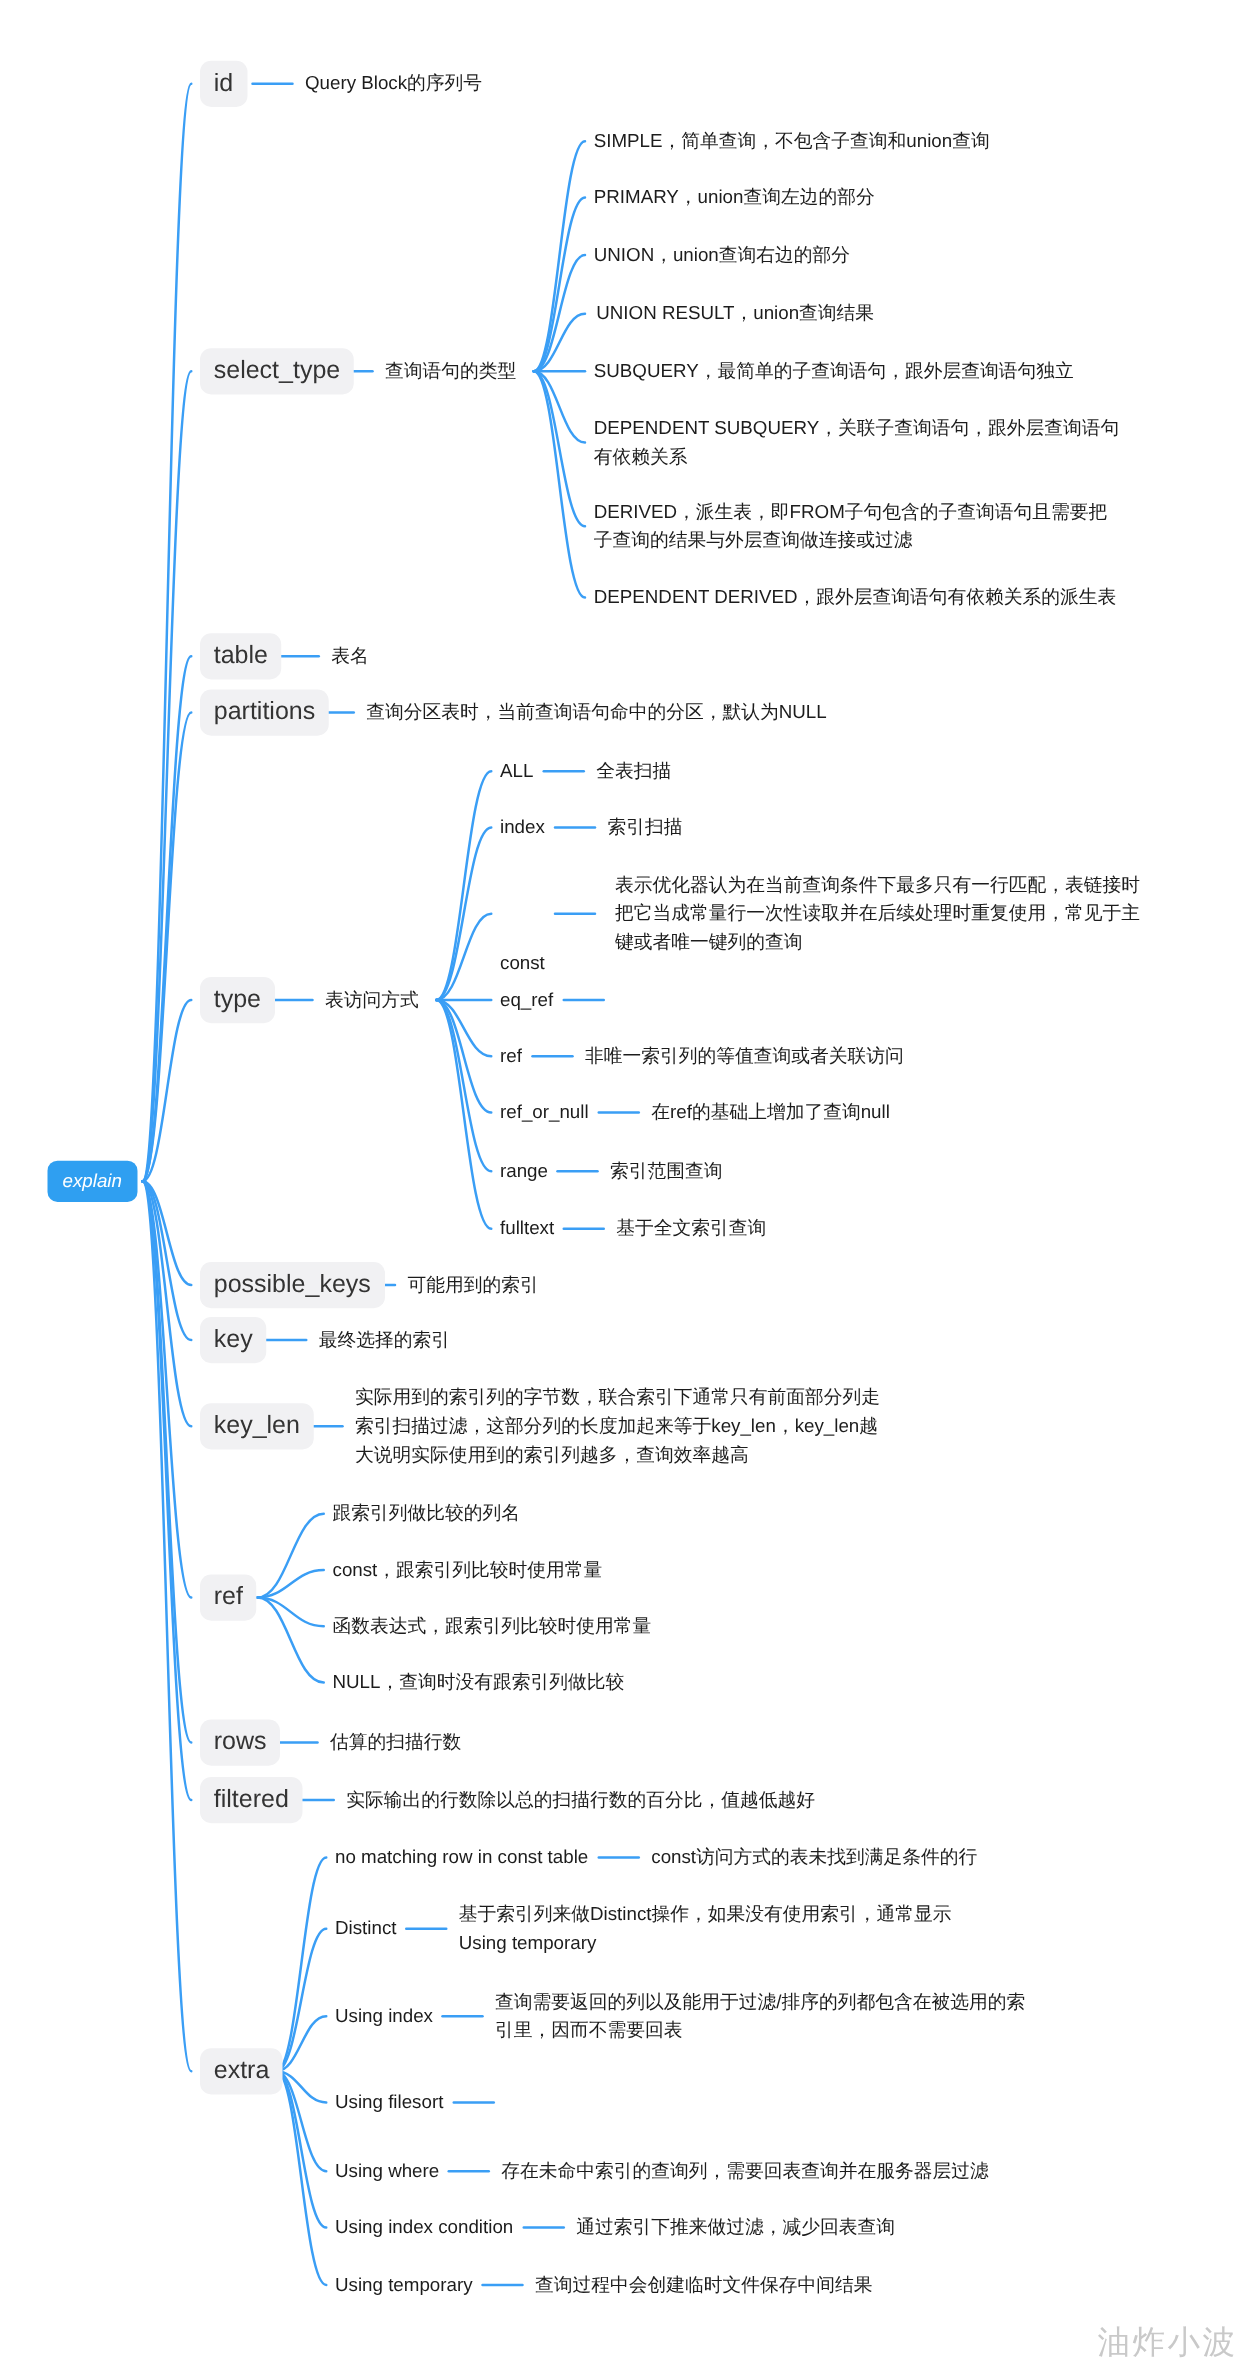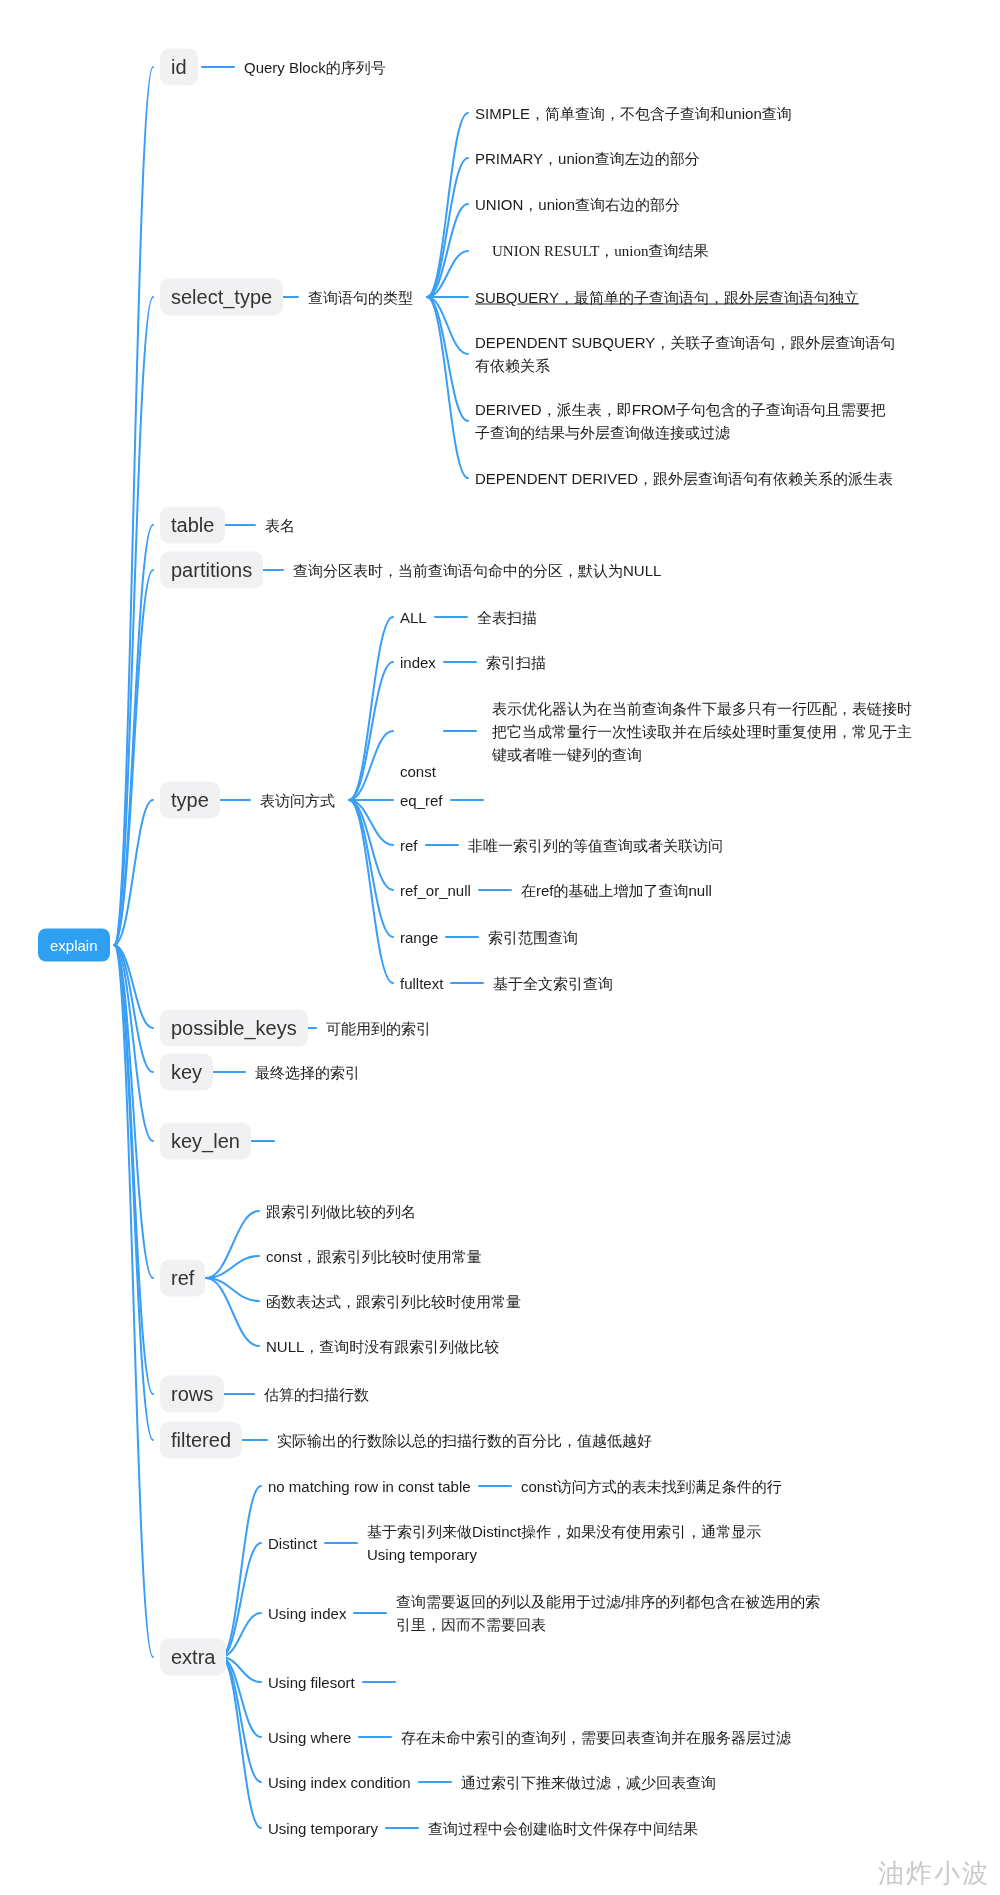--- a/index.html
+++ b/index.html
@@ -6,21 +6,21 @@
   body{
     width:1000px;height:1895px;position:relative;background:#ffffff;
     font-family:"Liberation Sans","DejaVu Sans",sans-serif;overflow:hidden;
   }
   #stage{position:absolute;inset:0;width:1000px;height:1895px}
   #edges{position:absolute;left:0;top:0;width:1000px;height:1895px;z-index:1}
   #edges path{fill:none;stroke:var(--accent,#3a9ef5);stroke-width:2;stroke-linecap:round}
   .root-box{
     position:absolute;transform:translateY(-50%);z-index:2;white-space:nowrap;
     background:var(--root-bg,#2f9ff1);color:var(--root-text,#fff);
-    font-size:15px;line-height:33px;padding:0 12px;border-radius:8px;
+    font-size:15px;line-height:33px;padding:0 12px;border-radius:8px;font-style:italic;
   }
   .topic-box{
     position:absolute;transform:translateY(-50%);z-index:2;white-space:nowrap;
     background:var(--node-bg,#f1f1f3);color:var(--node-text,#333);
     font-size:20px;line-height:37px;padding:0 11px;border-radius:9px;
   }
   .child-label{
     position:absolute;transform:translateY(-50%);z-index:2;white-space:nowrap;
     font-size:15px;color:var(--text,#1c1c1c);
   }
@@ -105,22 +105,22 @@
     </svg>
   <div class="watermark">油炸小波</div>
 <div class="root-box" style="left: 38px; top: 945px;">explain</div>
     <div class="topic-box" style="left: 160px; top: 67px;">id</div>
     <div class="desc-text" style="left: 244px; top: 67px;">Query Block的序列号</div>
     <div class="topic-box" style="left: 160px; top: 297px;">select_type</div>
     <div class="desc-text" style="left: 308px; top: 297px;">查询语句的类型</div>
     <div class="desc-text" style="left: 475px; top: 113px;">SIMPLE，简单查询，不包含子查询和union查询</div>
     <div class="desc-text" style="left: 475px; top: 158px; text-align: center;">PRIMARY，union查询左边的部分</div>
     <div class="desc-text" style="left: 475px; top: 204px;">UNION，union查询右边的部分</div>
-    <div class="desc-text" style="left: 492px; top: 251px; font-family: Liberation Serif, serif;">UNION RESULT，union查询结果</div>
-    <div class="desc-text" style="left: 475px; top: 297px; text-decoration: underline;">SUBQUERY，最简单的子查询语句，跟外层查询语句独立</div>
+    <div class="desc-text" style="left: 477px; top: 251px;">UNION RESULT，union查询结果</div>
+    <div class="desc-text" style="left: 475px; top: 297px;">SUBQUERY，最简单的子查询语句，跟外层查询语句独立</div>
     <div class="desc-text" style="left: 475px; top: 354px;">DEPENDENT SUBQUERY，关联子查询语句，跟外层查询语句
 有依赖关系</div>
     <div class="desc-text" style="left: 475px; top: 421px;">DERIVED，派生表，即FROM子句包含的子查询语句且需要把
 子查询的结果与外层查询做连接或过滤</div>
     <div class="desc-text" style="left: 475px; top: 478px;">DEPENDENT DERIVED，跟外层查询语句有依赖关系的派生表</div>
     <div class="topic-box" style="left: 160px; top: 525px;">table</div>
     <div class="desc-text" style="left: 265px; top: 525px;">表名</div>
     <div class="topic-box" style="left: 160px; top: 570px;">partitions</div>
     <div class="desc-text" style="left: 293px; top: 570px;">查询分区表时，当前查询语句命中的分区，默认为NULL</div>
     <div class="topic-box" style="left: 160px; top: 800px;">type</div>
@@ -140,20 +140,23 @@
     <div class="desc-text" style="left: 521px; top: 890px;">在ref的基础上增加了查询null</div>
     <div class="child-label" style="left: 400px; top: 937px;">range</div>
     <div class="desc-text" style="left: 488px; top: 937px;">索引范围查询</div>
     <div class="child-label" style="left: 400px; top: 983px;">fulltext</div>
     <div class="desc-text" style="left: 493px; top: 983px;">基于全文索引查询</div>
     <div class="topic-box" style="left: 160px; top: 1028px;">possible_keys</div>
     <div class="desc-text" style="left: 326px; top: 1028px;">可能用到的索引</div>
     <div class="topic-box" style="left: 160px; top: 1072px;">key</div>
     <div class="desc-text" style="left: 255px; top: 1072px;">最终选择的索引</div>
     <div class="topic-box" style="left: 160px; top: 1141px;">key_len</div>
+    <div class="desc-text" style="left: 284px; top: 1141px;">实际用到的索引列的字节数，联合索引下通常只有前面部分列走
+索引扫描过滤，这部分列的长度加起来等于key_len，key_len越
+大说明实际使用到的索引列越多，查询效率越高</div>
     <div class="topic-box" style="left: 160px; top: 1278px;">ref</div>
     <div class="desc-text" style="left: 266px; top: 1211px;">跟索引列做比较的列名</div>
     <div class="desc-text" style="left: 266px; top: 1256px;">const，跟索引列比较时使用常量</div>
     <div class="desc-text" style="left: 266px; top: 1301px;">函数表达式，跟索引列比较时使用常量</div>
     <div class="desc-text" style="left: 266px; top: 1346px;">NULL，查询时没有跟索引列做比较</div>
     <div class="topic-box" style="left: 160px; top: 1394px;">rows</div>
     <div class="desc-text" style="left: 264px; top: 1394px;">估算的扫描行数</div>
     <div class="topic-box" style="left: 160px; top: 1440px;">filtered</div>
     <div class="desc-text" style="left: 277px; top: 1440px;">实际输出的行数除以总的扫描行数的百分比，值越低越好</div>
     <div class="topic-box" style="left: 160px; top: 1657px;">extra</div>

